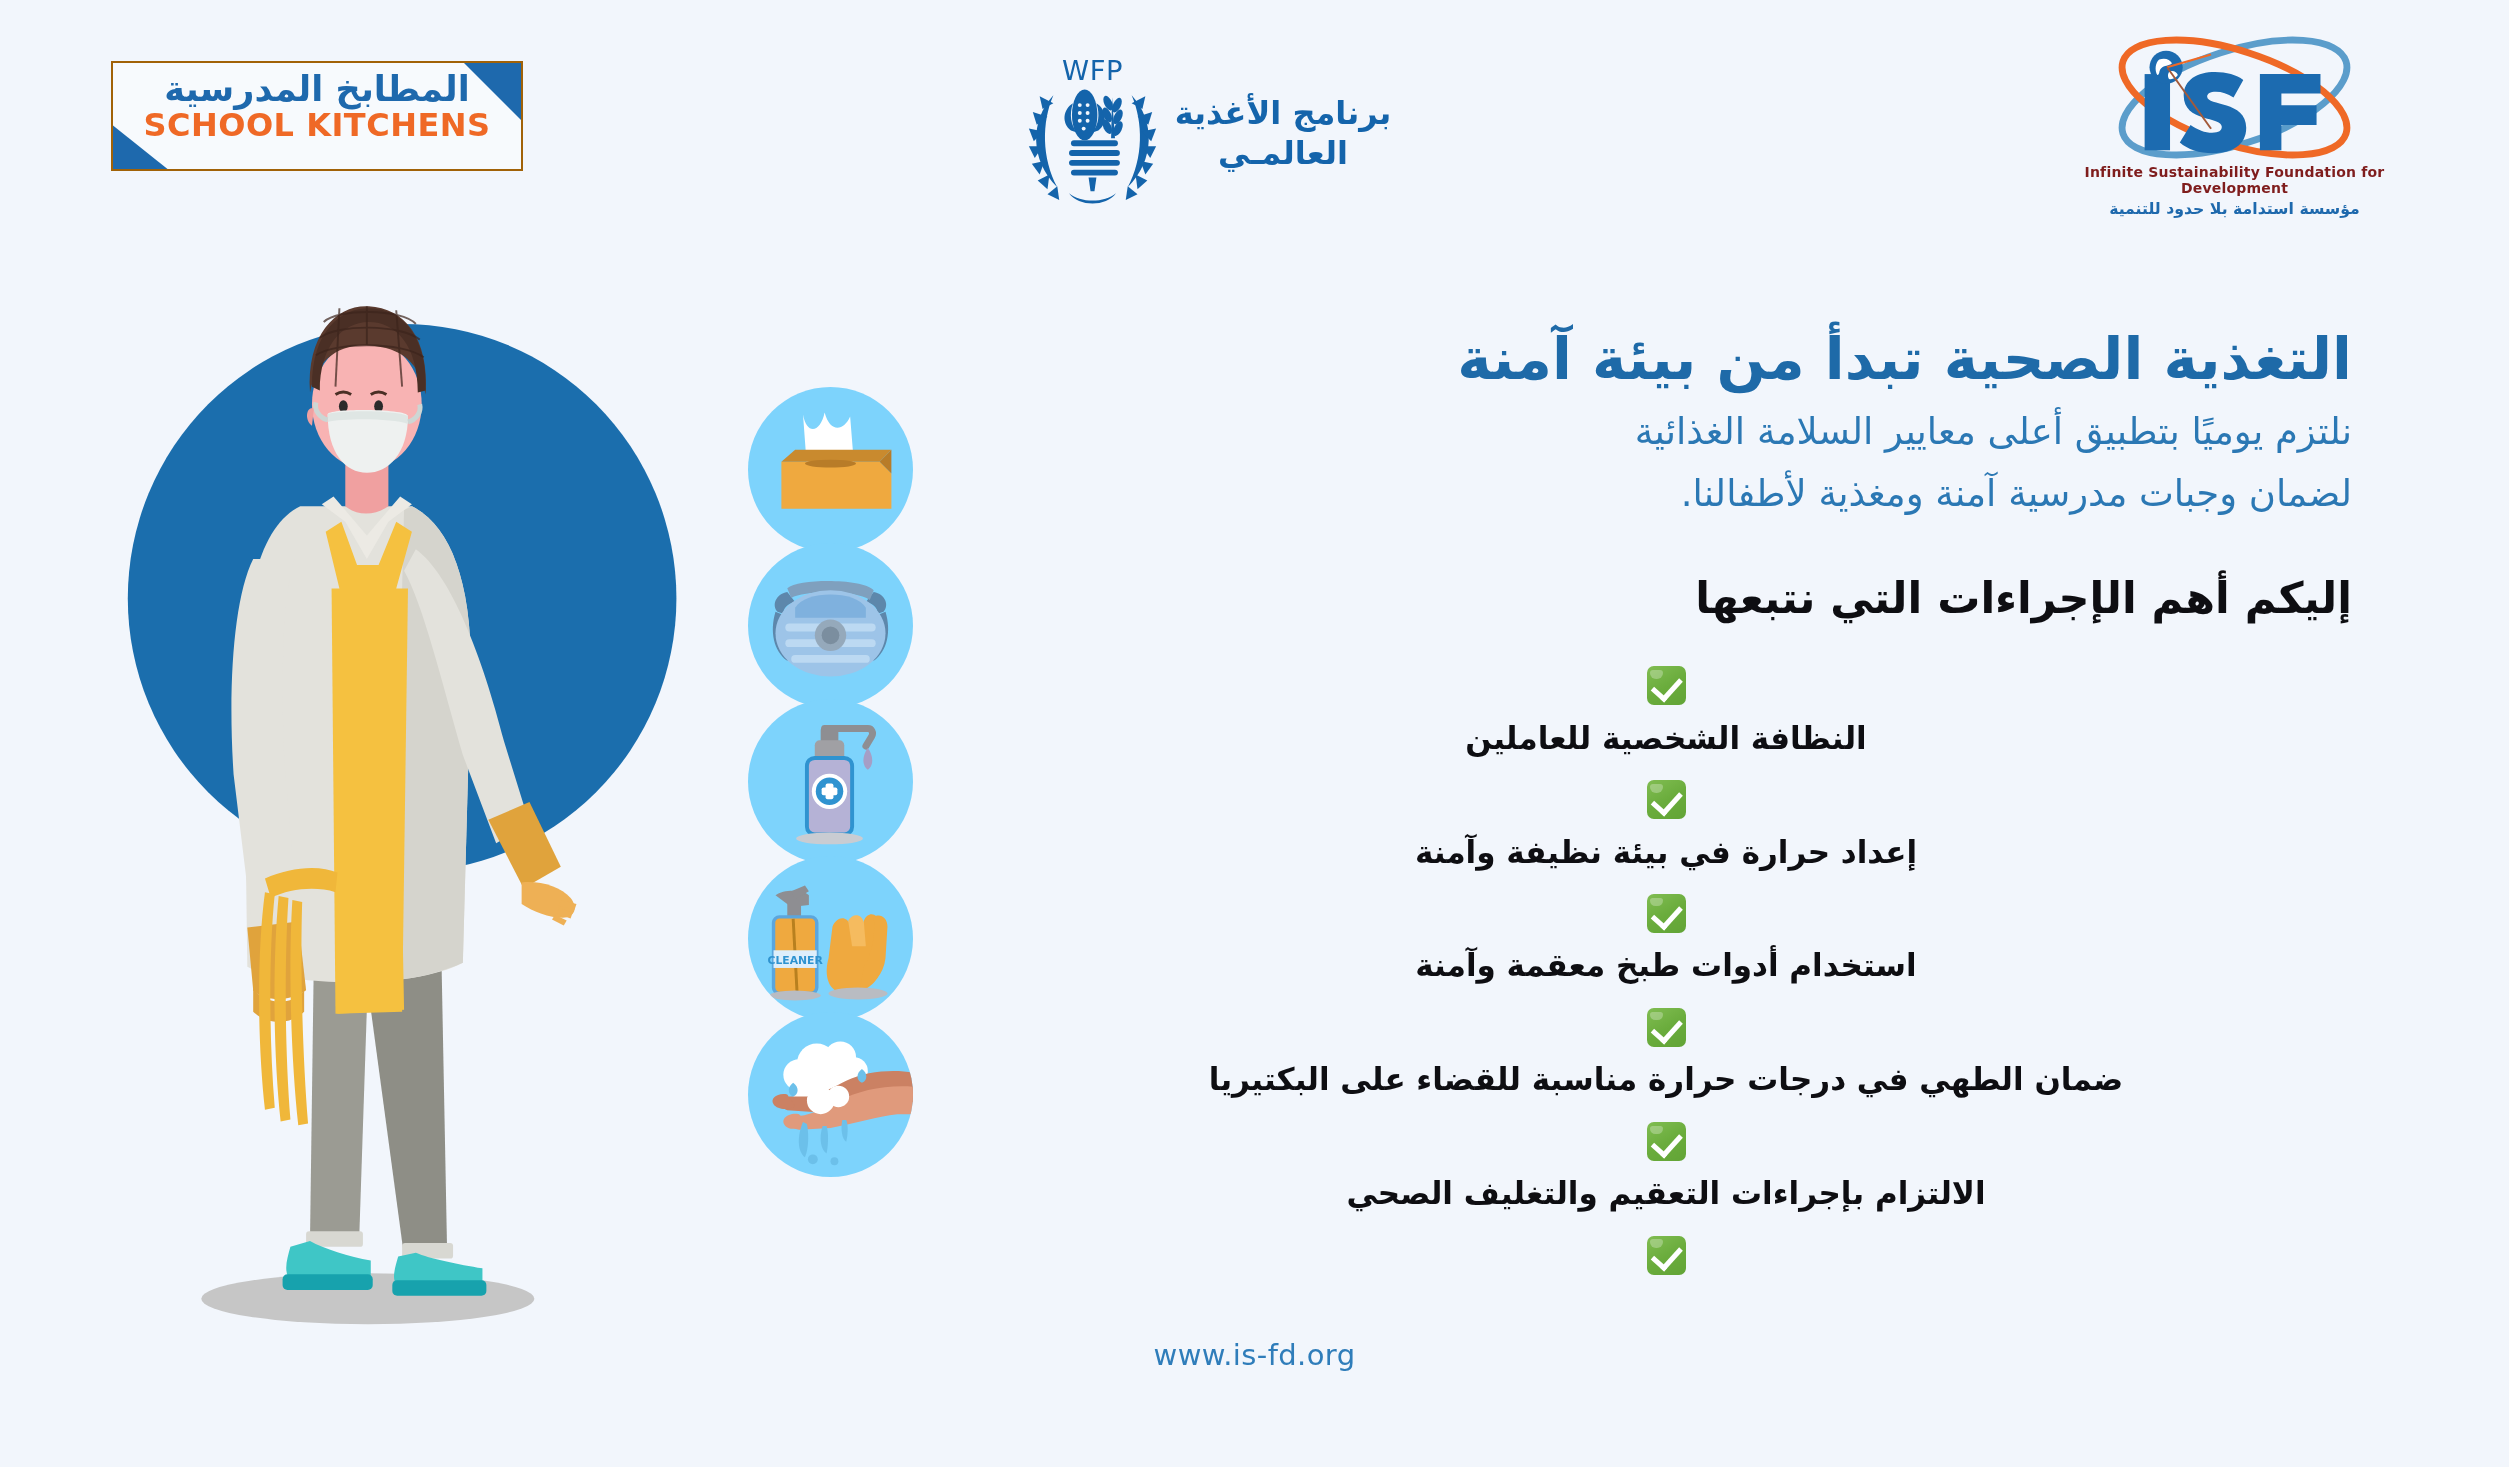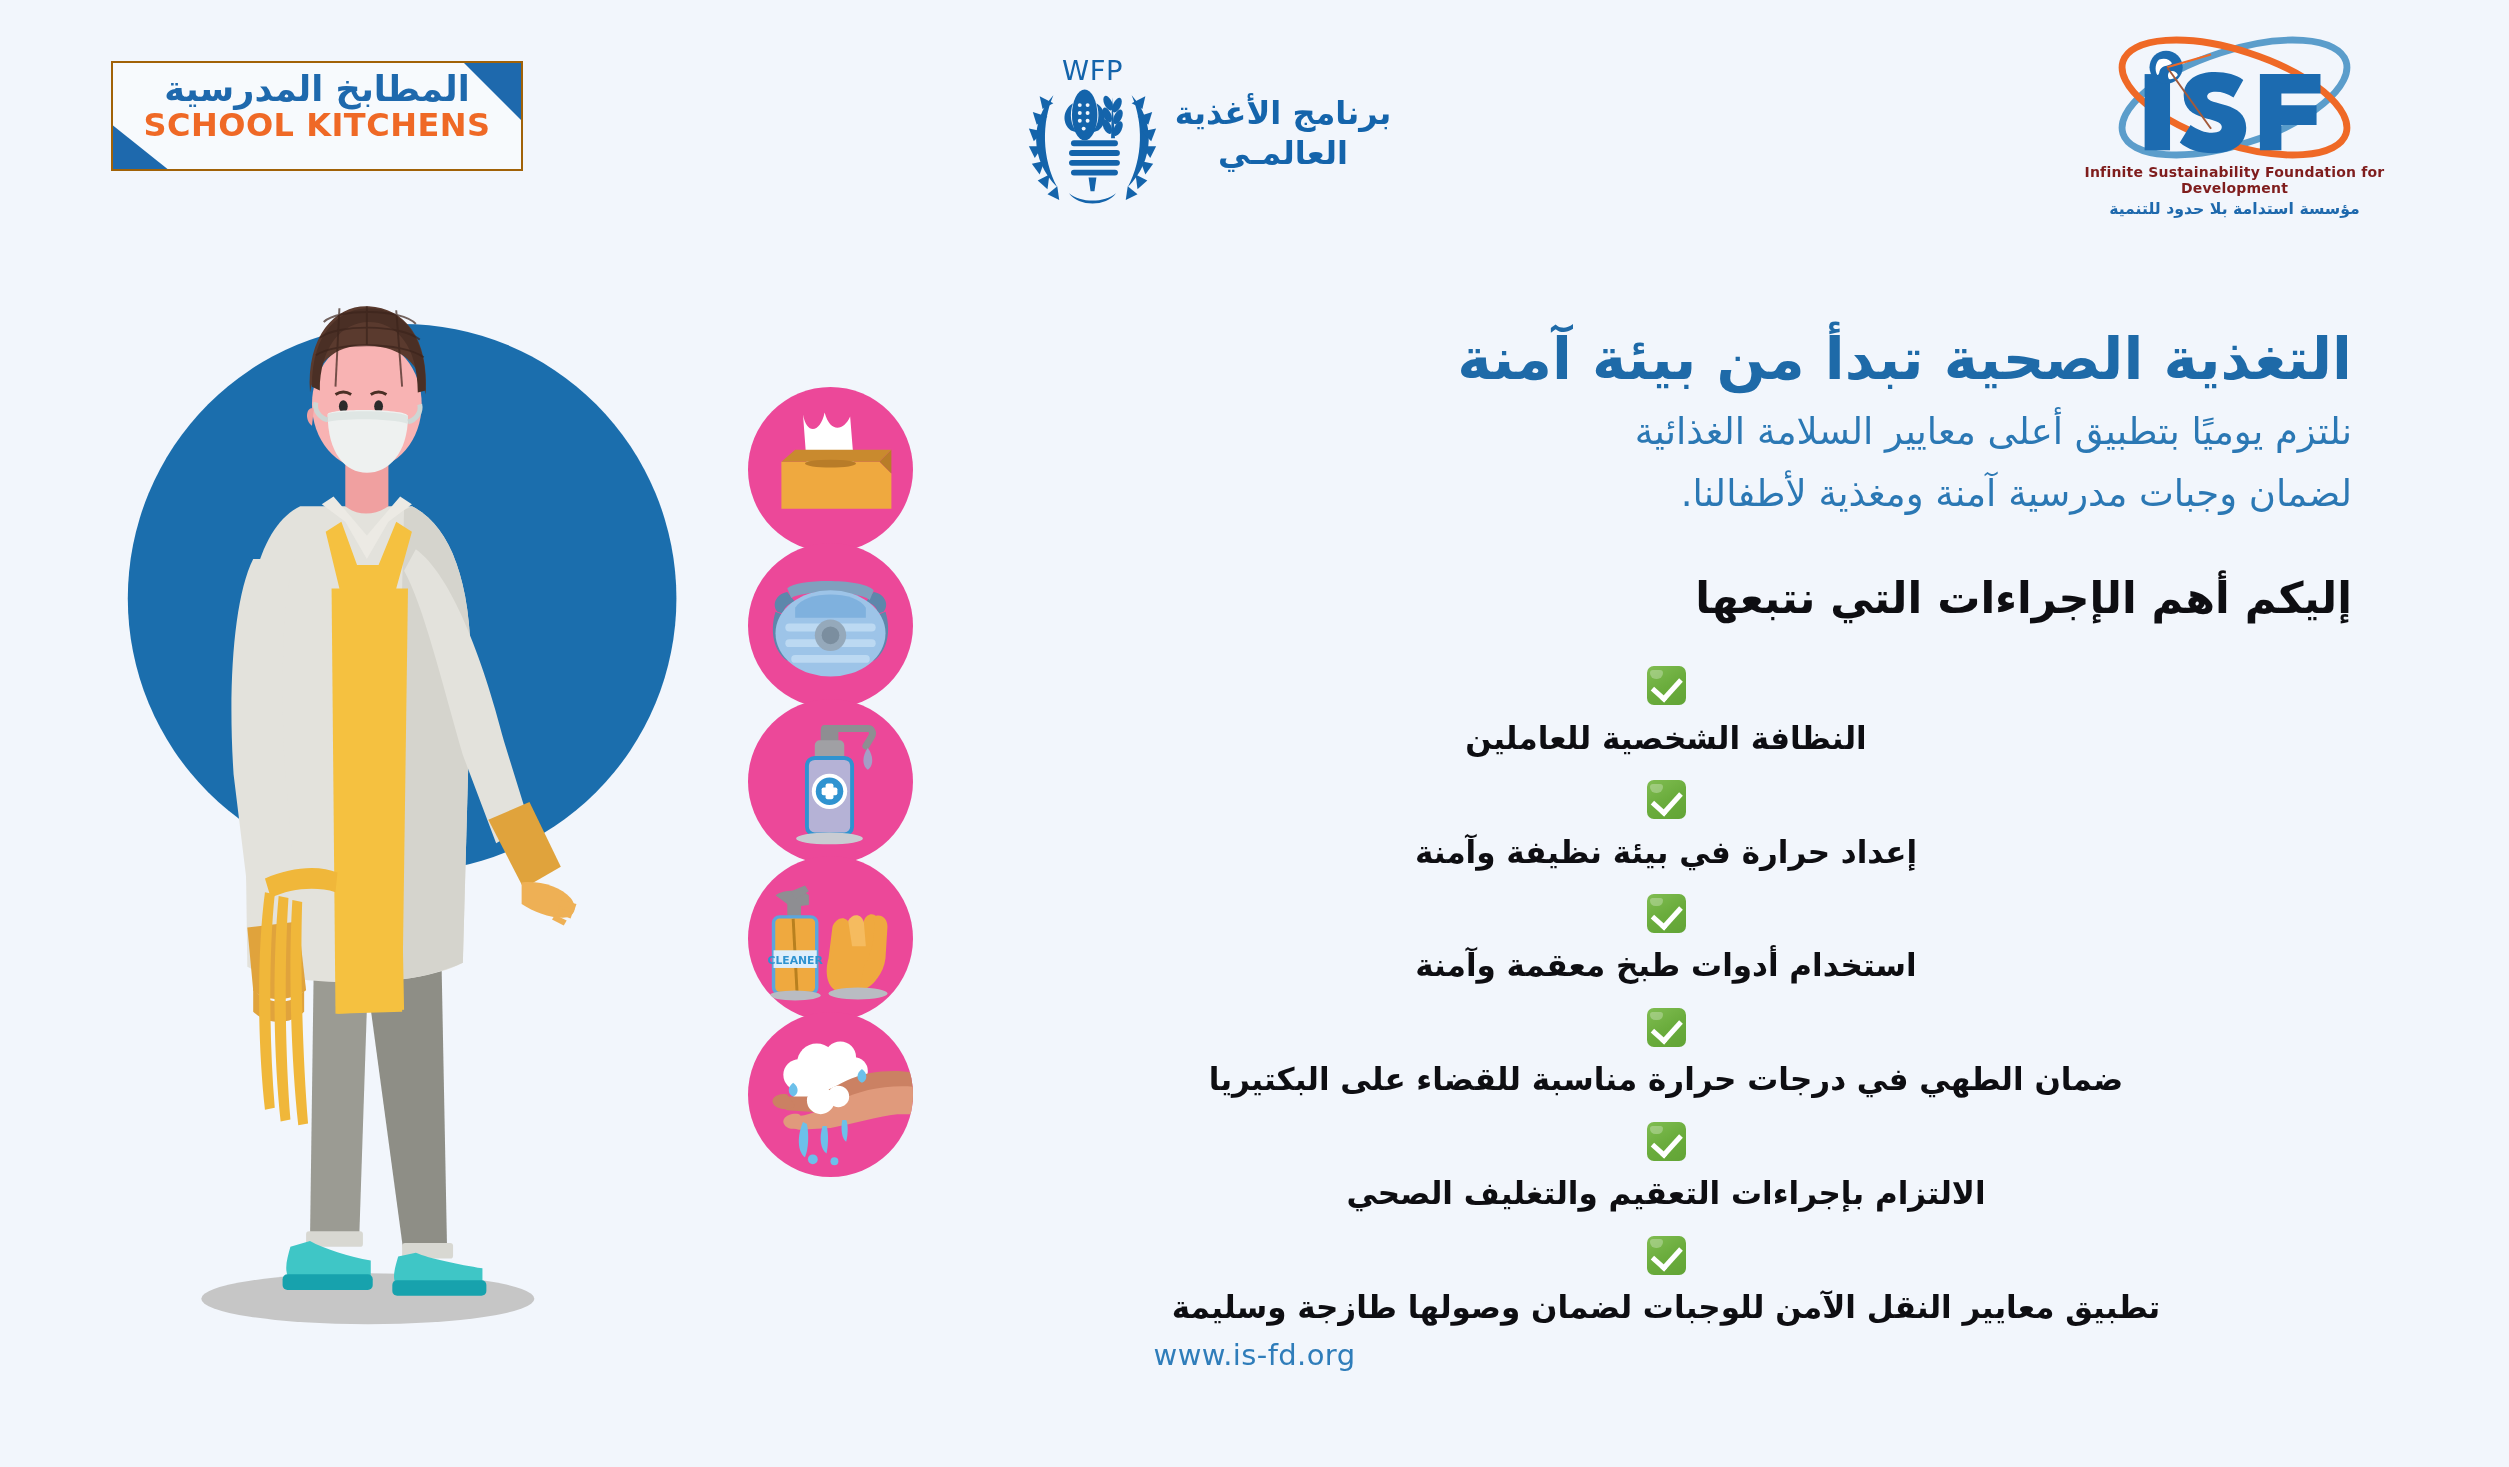--- a/index.html
+++ b/index.html
@@ -92,21 +92,21 @@
   .illustration { position: absolute; left: 118px; top: 265px; width: 627px; height: 1078px; }
 
   
   .icon-column {
     position: absolute; left: 737px; top: 387px;
     width: 176px;
     display: flex; flex-direction: column; gap: -5.9px;
   }
   .icon-circle {
     width: 165px; height: 165px; border-radius: 50%;
-    background: #ec4899;
+    background: #7dd3fc;
     margin-bottom: -8.8px;
     position: relative; overflow: hidden;
     flex: 0 0 auto;
   }
 
   
   .content { position: absolute; right: 157px; top: 323px; width: 1372px; text-align: right; direction: rtl; }
   .headline {
     color: #1e6aa8; font-weight: bold; font-size: 58px; line-height: 1.25;
     letter-spacing: -0.5px; white-space: nowrap;
@@ -479,21 +479,20 @@
       <div class="check-item">
         <span class="check-box">
             <span class="gloss"></span>
           </span>
         <span class="check-text">الالتزام بإجراءات التعقيم والتغليف الصحي</span>
       </div>
       <div class="check-item">
         <span class="check-box">
             <span class="gloss"></span>
           </span>
-        <span class="check-text">تطبيق معايير النقل الآمن للوجبات لضمان وصولها طازجة وسليمة</span>
       </div>
     </div>
   </div>
 
   <div class="footer-url">www.is-fd.org</div>
 
 </div>
 
 
 </body></html>

